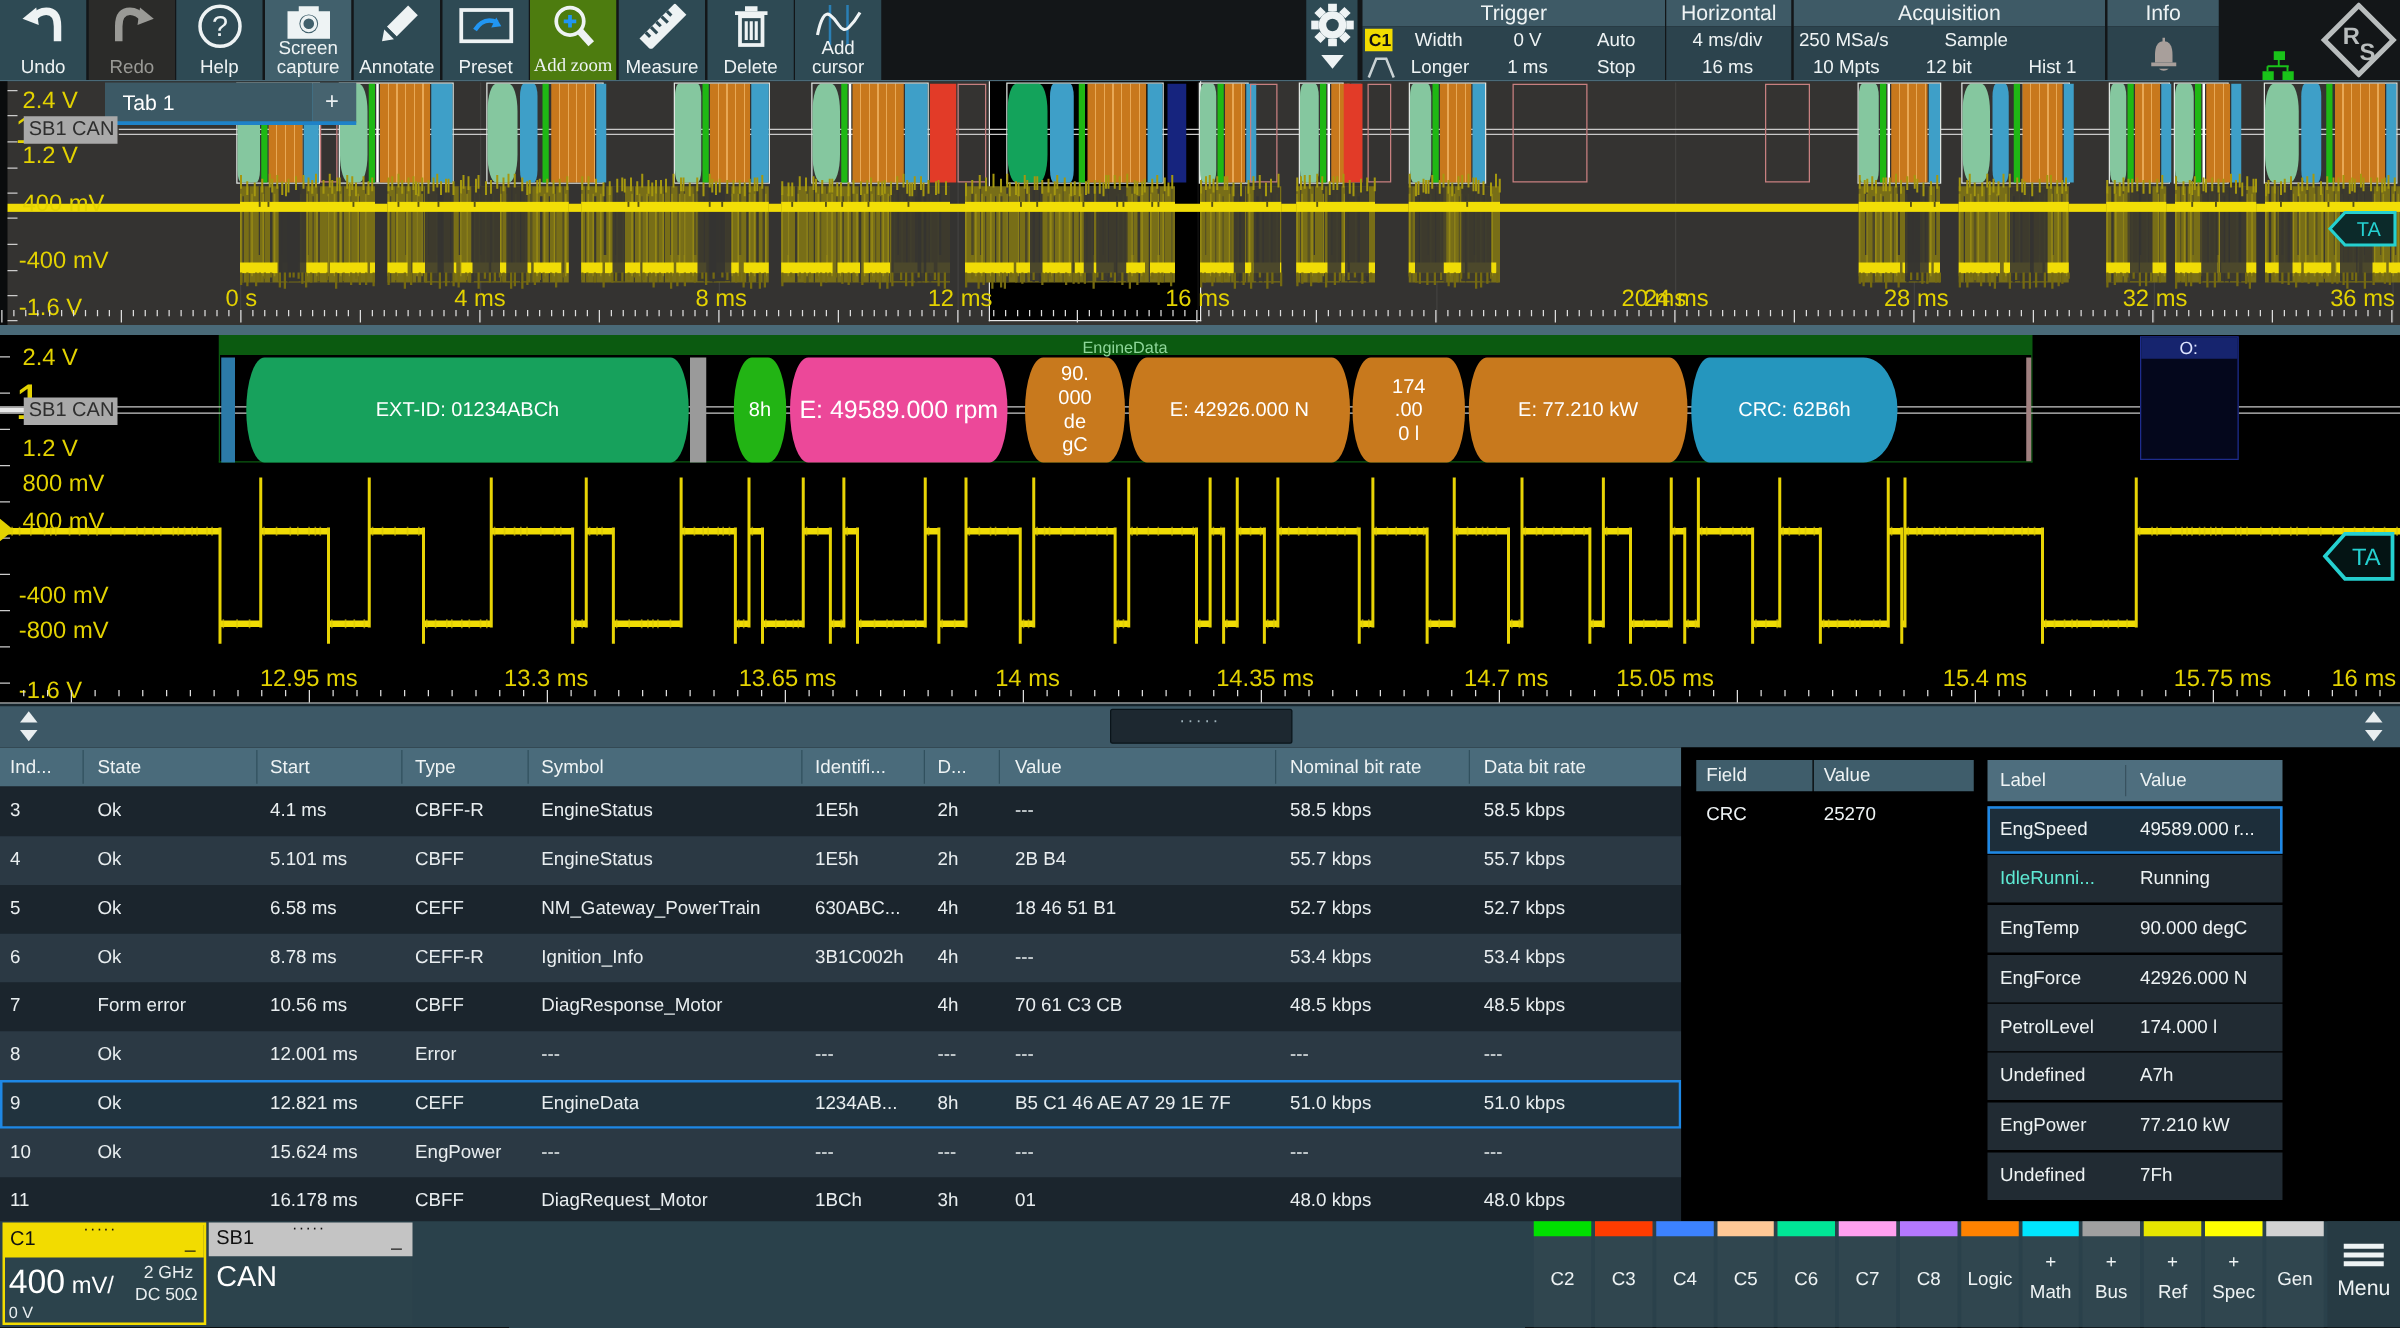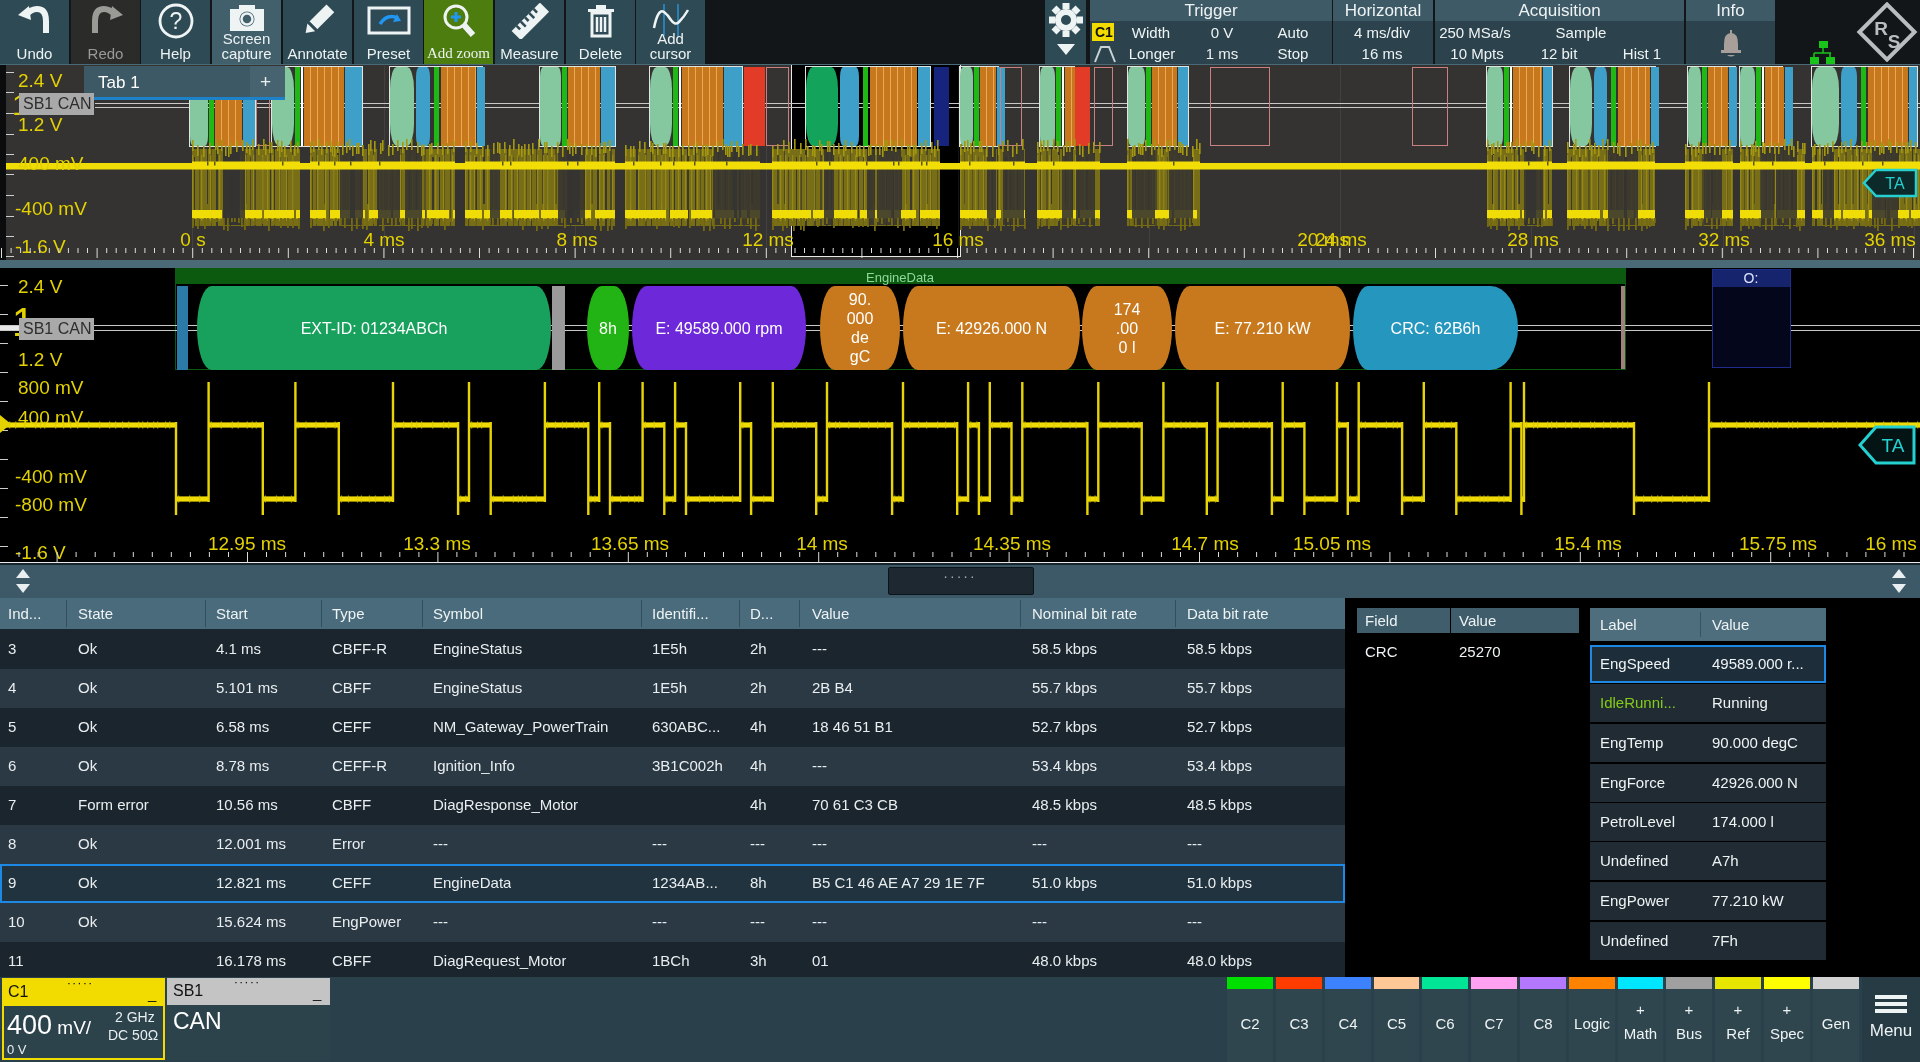--- a/index.html
+++ b/index.html
@@ -1629,21 +1629,21 @@
 <div style="position:absolute;left:700px;top:270px;width:400px;text-align:center;font-size:13px;color:#8fd79a;white-space:nowrap;">EngineData</div>
 <div style="position:absolute;left:175px;top:284px;width:1px;height:86px;background:#0b5a10;"></div>
 <div style="position:absolute;left:1625px;top:284px;width:1px;height:86px;background:#0b5a10;"></div>
 <div style="position:absolute;left:175px;top:369px;width:1451px;height:1px;background:#0b5a10;"></div>
 <div style="position:absolute;left:0px;top:325px;width:1920px;height:1px;background:#c9c9c9;"></div>
 <div style="position:absolute;left:0px;top:330px;width:1920px;height:1px;background:#c9c9c9;"></div>
 <div style="position:absolute;left:177px;top:286px;width:11px;height:84px;background:#2c7aa8;"></div>
 <div class="blk" style="left:197px;width:354px;background:#17a15c;border-radius:16px/46px;font-size:16px;">EXT-ID: 01234ABCh</div>
 <div style="position:absolute;left:552px;top:286px;width:13px;height:84px;background:#9a9a9a;"></div>
 <div class="blk" style="left:587px;width:42px;background:#22b414;border-radius:16px/46px;font-size:16px;">8h</div>
-<div class="blk" style="left:632px;width:174px;background:#6d28d9;border-radius:16px/46px;font-size:16px;">E: 49589.000 rpm</div>
+<div class="blk" style="left:632px;width:174px;background:#ec4899;border-radius:16px/46px;font-size:20px;">E: 49589.000 rpm</div>
 <div class="blk" style="left:820px;width:80px;background:#c8791d;border-radius:16px/46px;font-size:16px;">90.<br>000<br>de<br>gC</div>
 <div class="blk" style="left:903px;width:177px;background:#c8791d;border-radius:16px/46px;font-size:16px;">E: 42926.000 N</div>
 <div class="blk" style="left:1082px;width:90px;background:#c8791d;border-radius:16px/46px;font-size:16px;">174<br>.00<br>0 l</div>
 <div class="blk" style="left:1175px;width:175px;background:#c8791d;border-radius:16px/46px;font-size:16px;">E: 77.210 kW</div>
 <div class="blk" style="left:1353px;width:165px;background:#2596be;border-radius:16px 30px 30px 16px/46px 46px 46px 46px;font-size:16px;">CRC: 62B6h</div>
 <div style="position:absolute;left:1621px;top:286px;width:4px;height:83px;background:#a08080;"></div>
 <div style="position:absolute;left:1712px;top:269px;width:79px;height:99px;background:#04071c;border:1px solid #1e2c8c;box-sizing:border-box;"></div>
 <div style="position:absolute;left:1713px;top:270px;width:77px;height:17px;background:#16246e;"></div>
 <div style="position:absolute;left:1551px;top:270px;width:400px;text-align:center;font-size:14px;color:#dfe5ff;white-space:nowrap;">O:</div>
 <svg width="1920" height="295" viewBox="0 0 1920 295" style="position:absolute;left:0;top:268px">
@@ -2287,21 +2287,21 @@
 <div style="position:absolute;left:1459px;top:643px;font-size:15px;color:#eef3f4;white-space:nowrap;">25270</div>
 <div style="position:absolute;left:1590px;top:608px;width:236px;height:33px;background:#4e6e7e;"></div>
 <div style="position:absolute;left:1700px;top:612px;width:1px;height:25px;background:#38525f;"></div>
 <div style="position:absolute;left:1600px;top:616px;font-size:15px;color:#eef3f4;white-space:nowrap;">Label</div>
 <div style="position:absolute;left:1712px;top:616px;font-size:15px;color:#eef3f4;white-space:nowrap;">Value</div>
 <div style="position:absolute;left:1590px;top:645px;width:236px;height:38px;background:#212b33;"></div>
 <div style="position:absolute;left:1590px;top:645px;width:236px;height:38px;background:#1d2e3a;border:2px solid #1e88e5;box-sizing:border-box;"></div>
 <div style="position:absolute;left:1600px;top:655px;font-size:15px;color:#eef3f4;white-space:nowrap;">EngSpeed</div>
 <div style="position:absolute;left:1712px;top:655px;font-size:15px;color:#eef3f4;white-space:nowrap;">49589.000 r...</div>
 <div style="position:absolute;left:1590px;top:684px;width:236px;height:38px;background:#212b33;"></div>
-<div style="position:absolute;left:1600px;top:694px;font-size:15px;color:#84cc16;white-space:nowrap;">IdleRunni...</div>
+<div style="position:absolute;left:1600px;top:694px;font-size:15px;color:#5eead4;white-space:nowrap;">IdleRunni...</div>
 <div style="position:absolute;left:1712px;top:694px;font-size:15px;color:#eef3f4;white-space:nowrap;">Running</div>
 <div style="position:absolute;left:1590px;top:724px;width:236px;height:38px;background:#212b33;"></div>
 <div style="position:absolute;left:1600px;top:734px;font-size:15px;color:#eef3f4;white-space:nowrap;">EngTemp</div>
 <div style="position:absolute;left:1712px;top:734px;font-size:15px;color:#eef3f4;white-space:nowrap;">90.000 degC</div>
 <div style="position:absolute;left:1590px;top:764px;width:236px;height:38px;background:#212b33;"></div>
 <div style="position:absolute;left:1600px;top:774px;font-size:15px;color:#eef3f4;white-space:nowrap;">EngForce</div>
 <div style="position:absolute;left:1712px;top:774px;font-size:15px;color:#eef3f4;white-space:nowrap;">42926.000 N</div>
 <div style="position:absolute;left:1590px;top:803px;width:236px;height:38px;background:#212b33;"></div>
 <div style="position:absolute;left:1600px;top:813px;font-size:15px;color:#eef3f4;white-space:nowrap;">PetrolLevel</div>
 <div style="position:absolute;left:1712px;top:813px;font-size:15px;color:#eef3f4;white-space:nowrap;">174.000 l</div>

